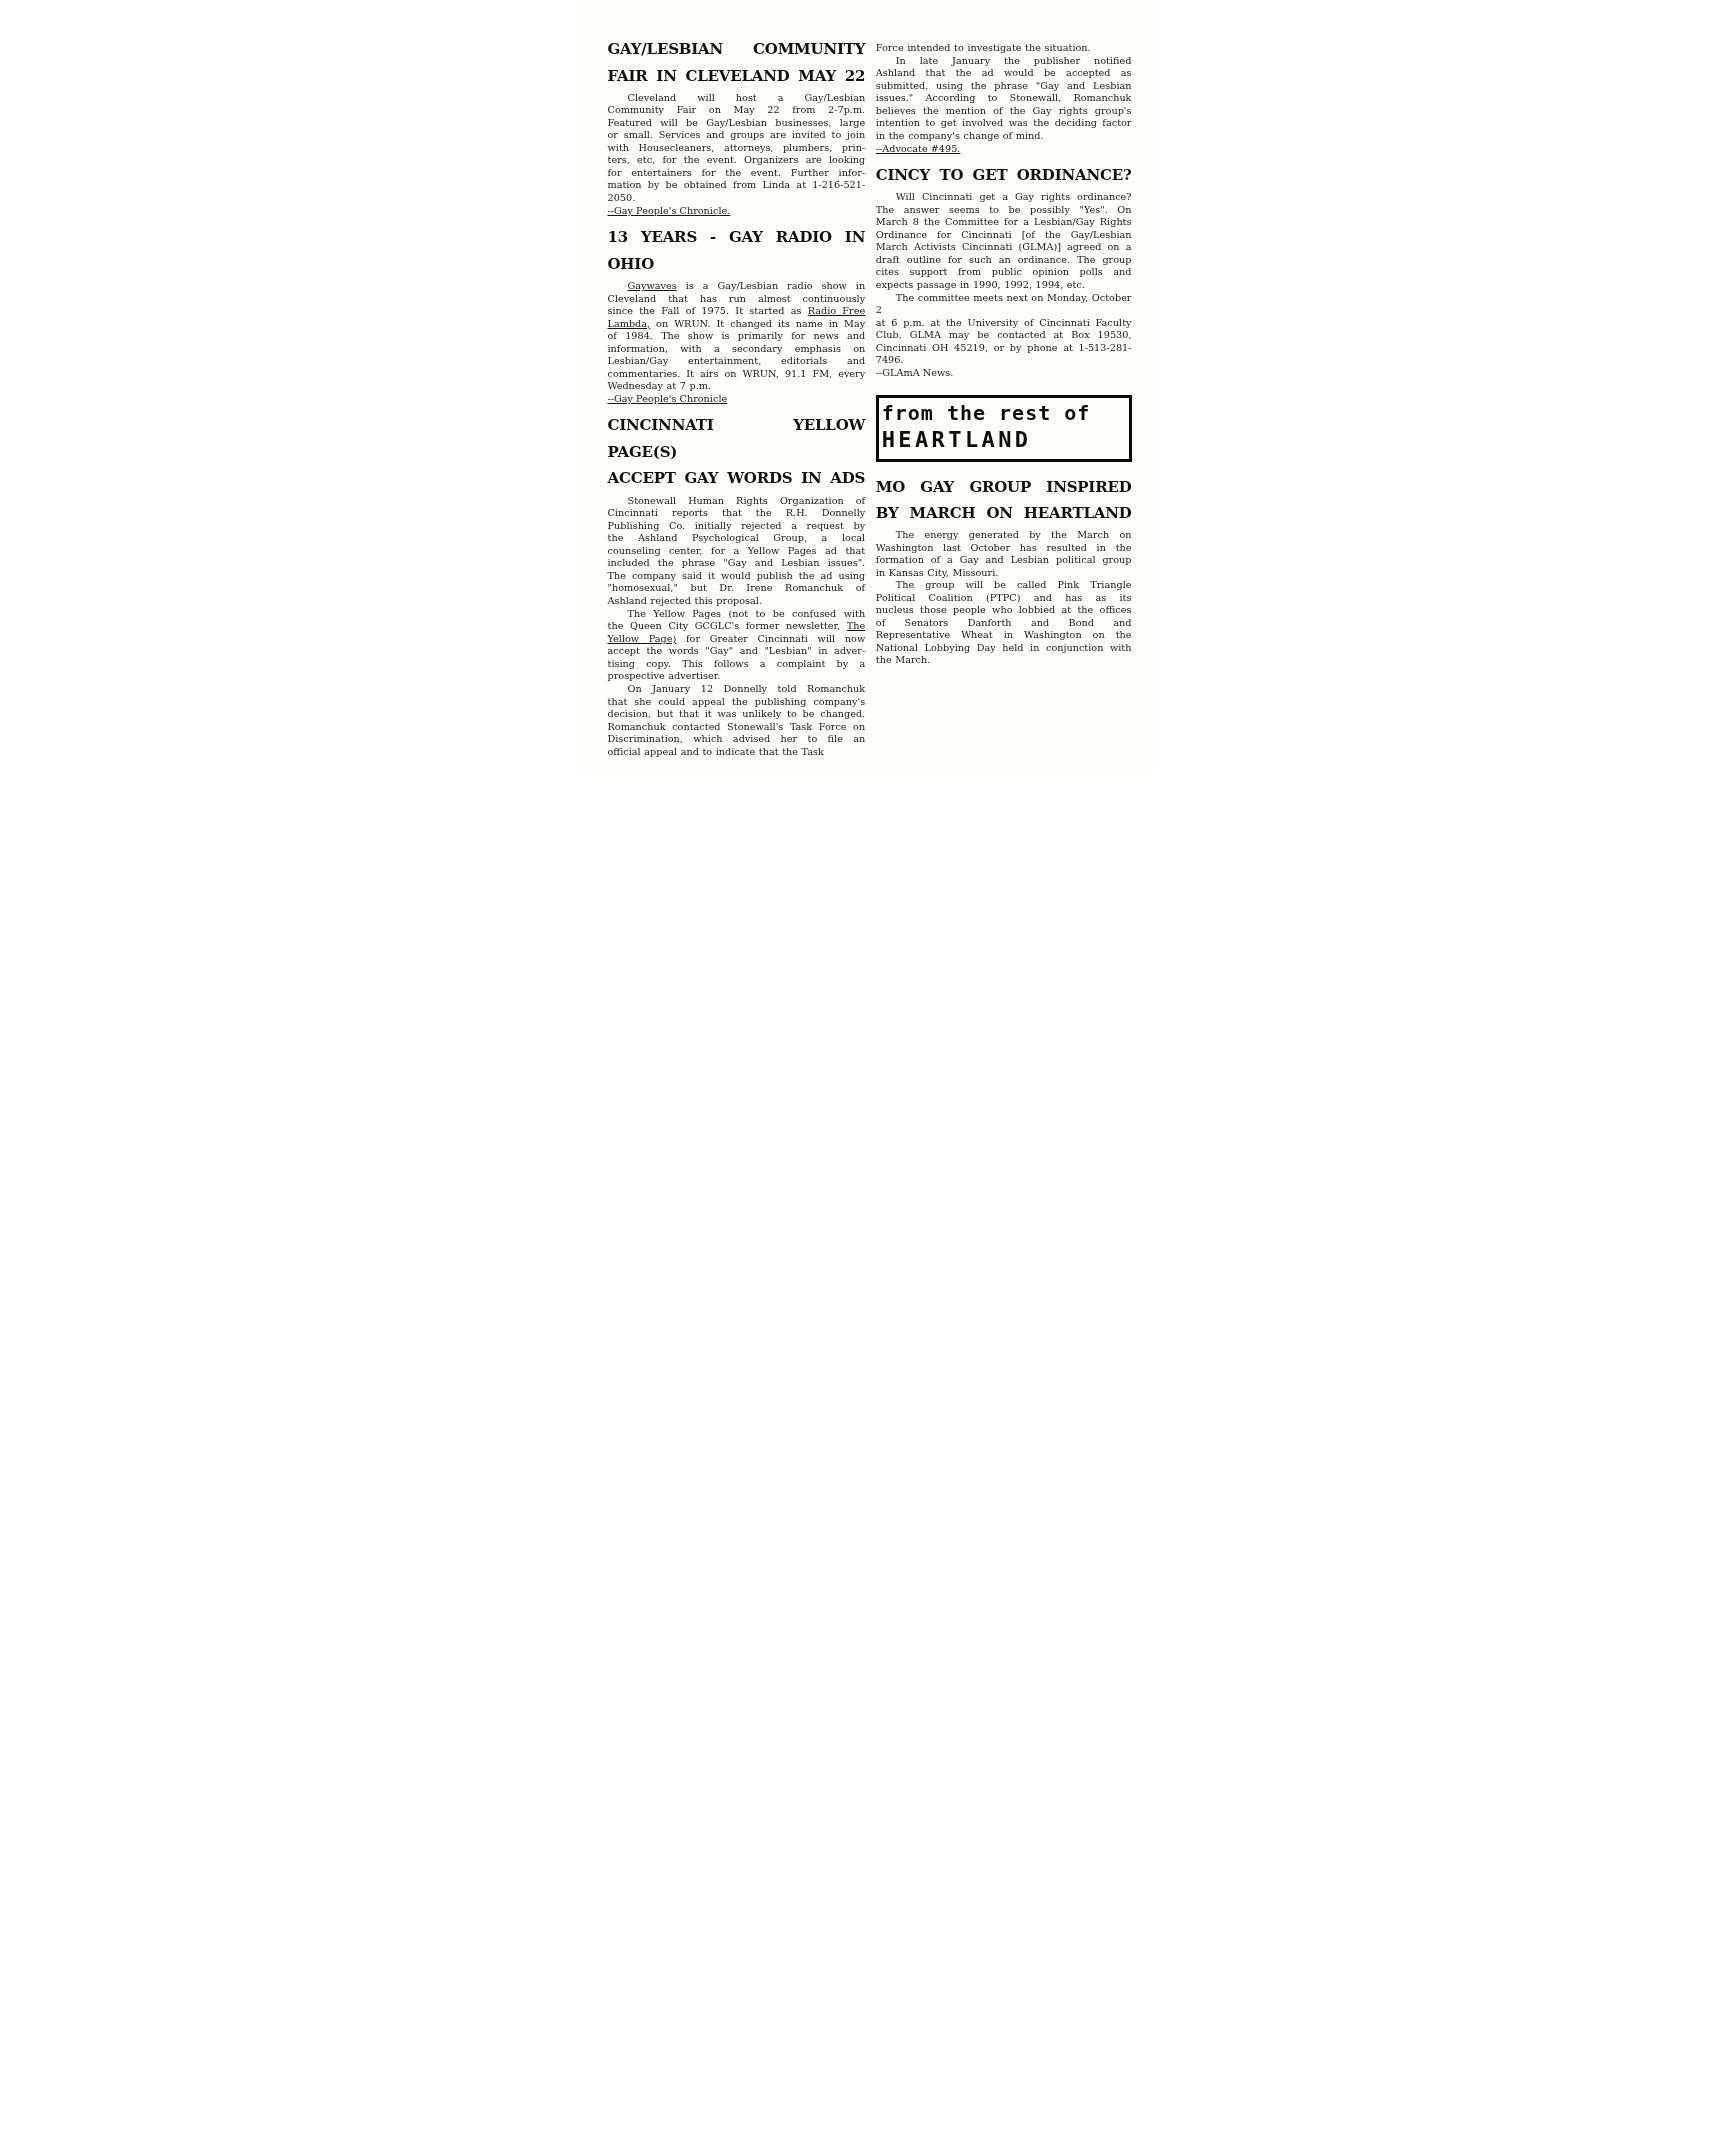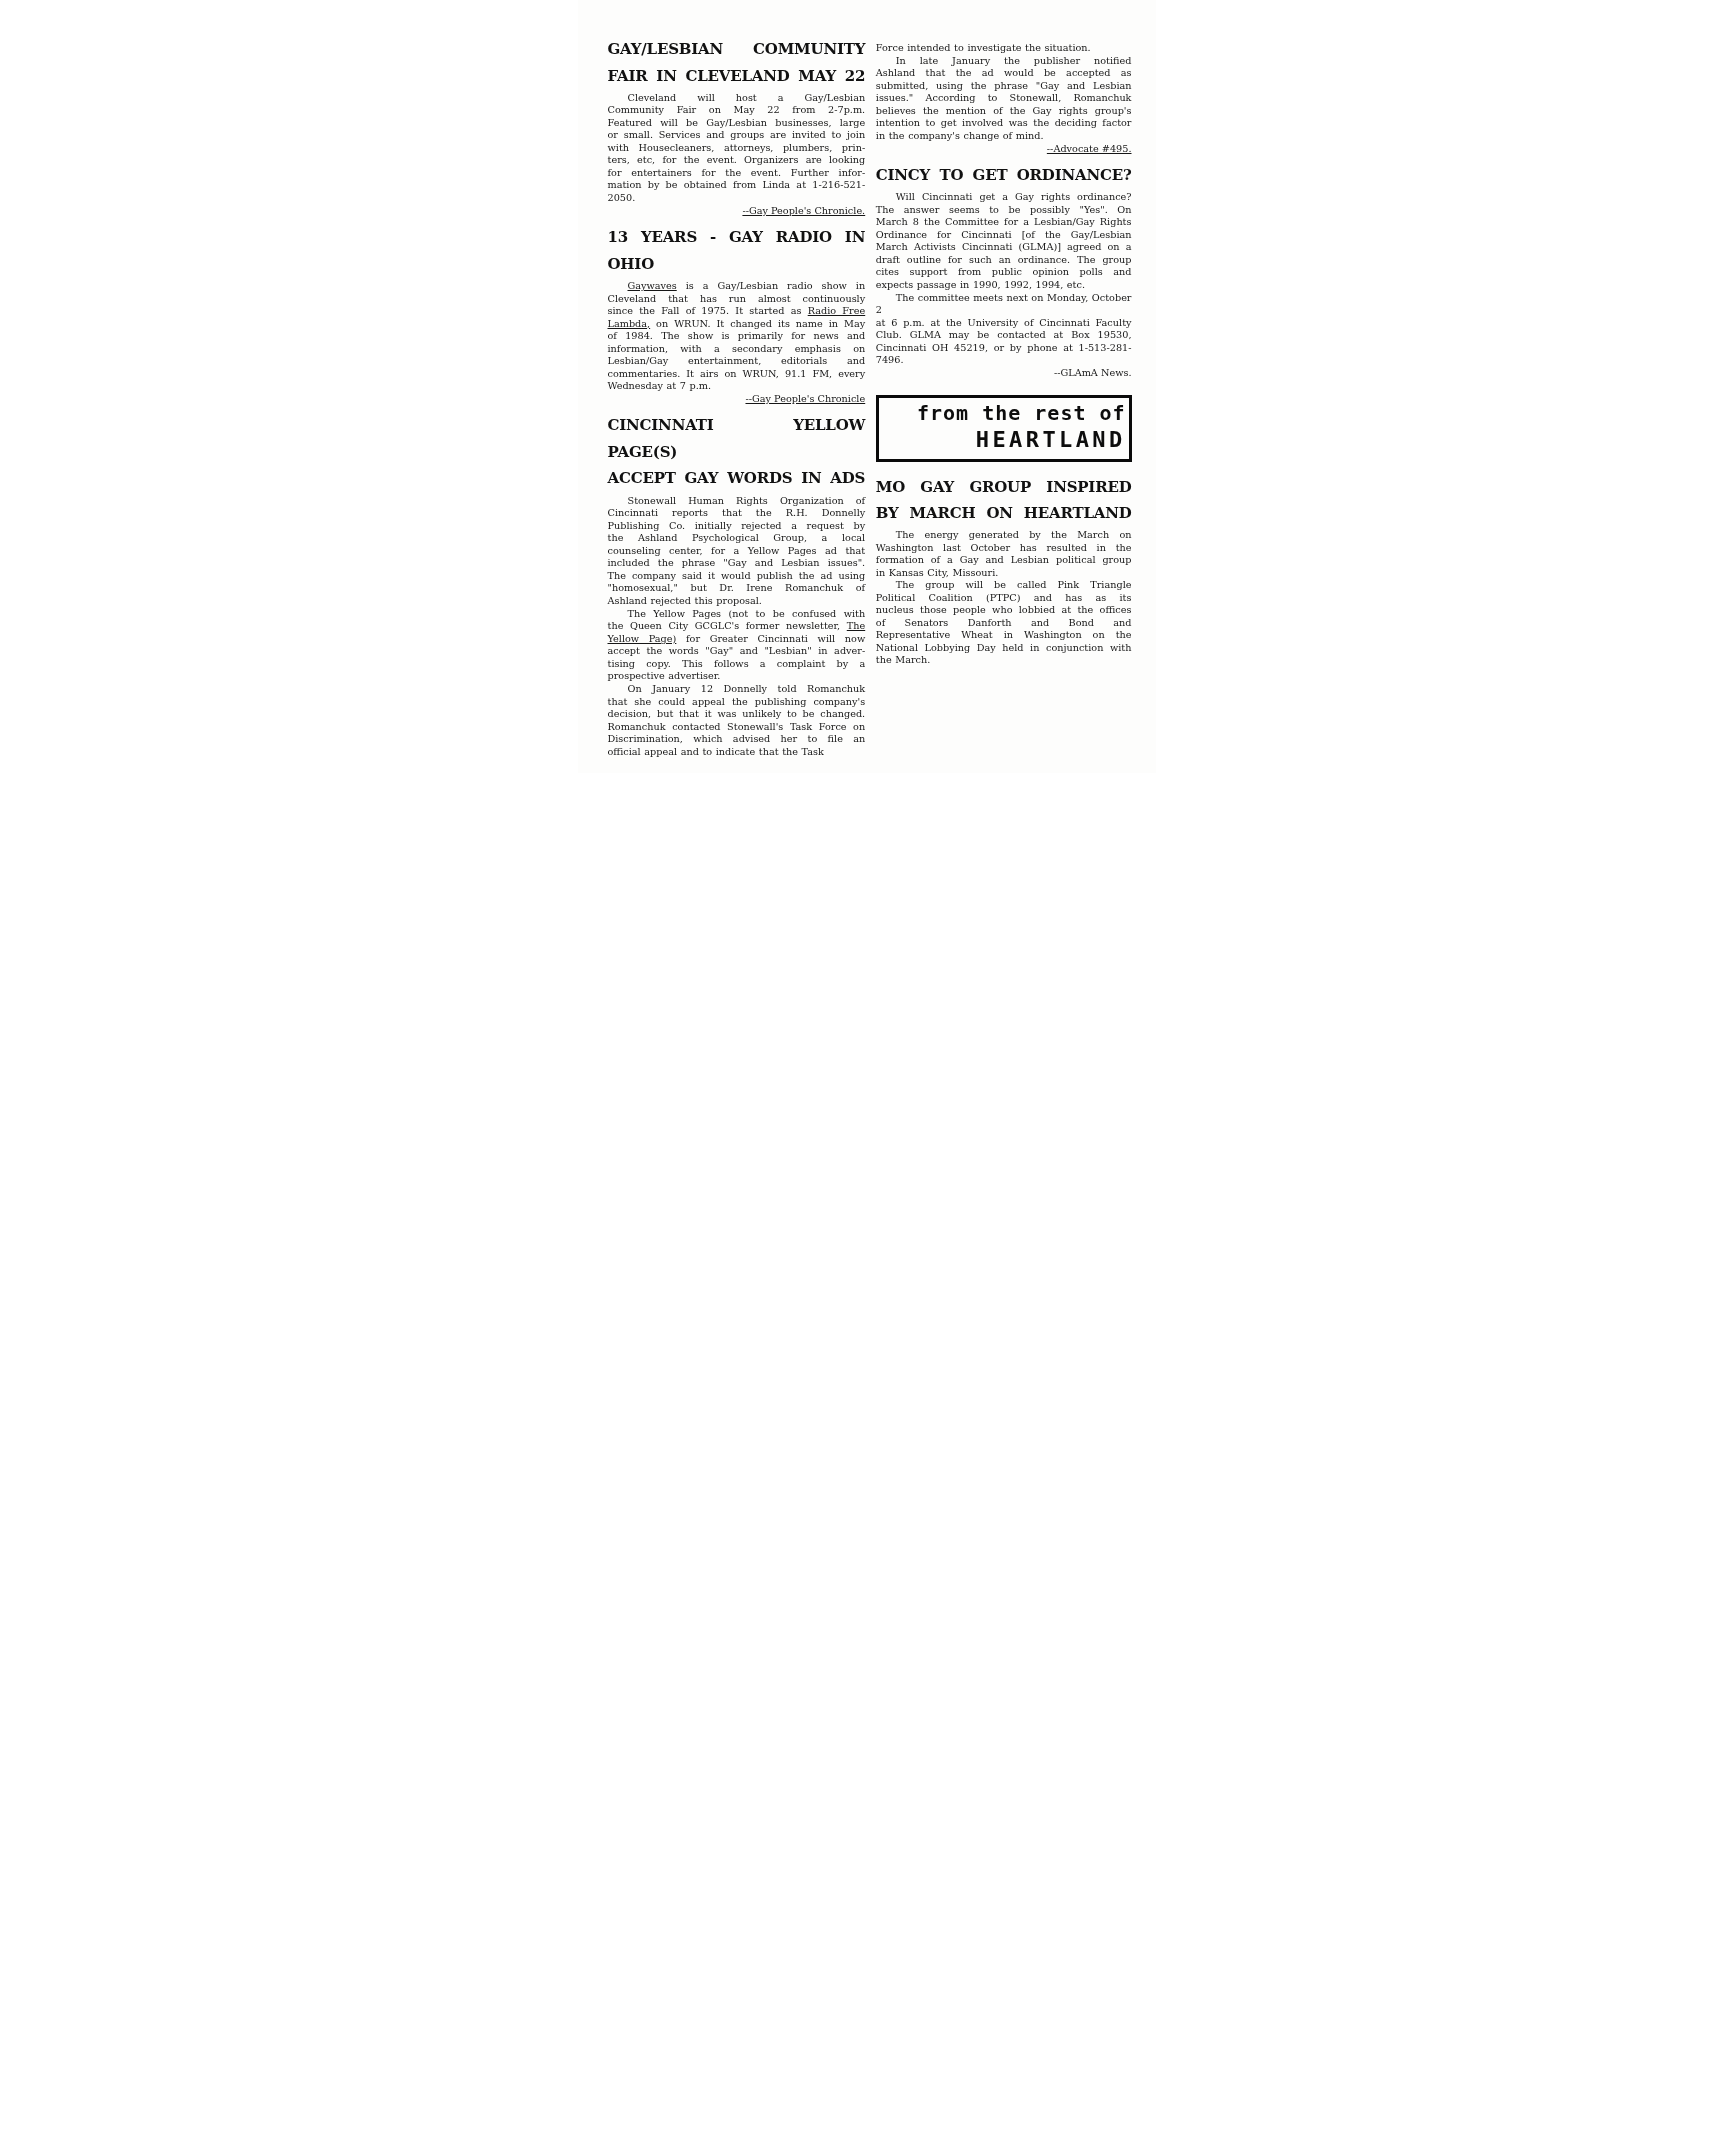--- a/index.html
+++ b/index.html
@@ -22,27 +22,27 @@
 
   .para{margin:0 0 0.5px;}
   .jline{
     font-size:9.7px;line-height:12.5px;
     text-align:justify;text-align-last:justify;
     word-spacing:0.5px;
   }
   .jline.lastline{text-align-last:left;}
   .jline.indent{text-indent:20px;}
 
-  .attribution{font-size:9.7px;line-height:12.5px;margin:0 0 1px;text-align:right;}
+  .attribution{font-size:9.7px;line-height:12.5px;margin:0 0 1px;}
 
   .ul{text-decoration:underline;text-decoration-thickness:1px;text-underline-offset:1.4px;}
 
   .banner{
     border:3.9px solid #0a0a0a;margin:15.4px 0 11.6px;padding:3.9px 2.9px 6.8px;
-    text-align:right;
+    text-align:left;
     font-family:"DejaVu Sans Mono","Liberation Mono",monospace;font-weight:bold;color:#0d0d0d;
   }
   .banner-line1{font-size:20px;line-height:22px;letter-spacing:1px;}
   .banner-line2{font-size:22px;line-height:24px;letter-spacing:3.4px;margin-top:3.9px;}
 </style>
 </head>
 <body>
 
 <div class="page">
   <div class="cols">

